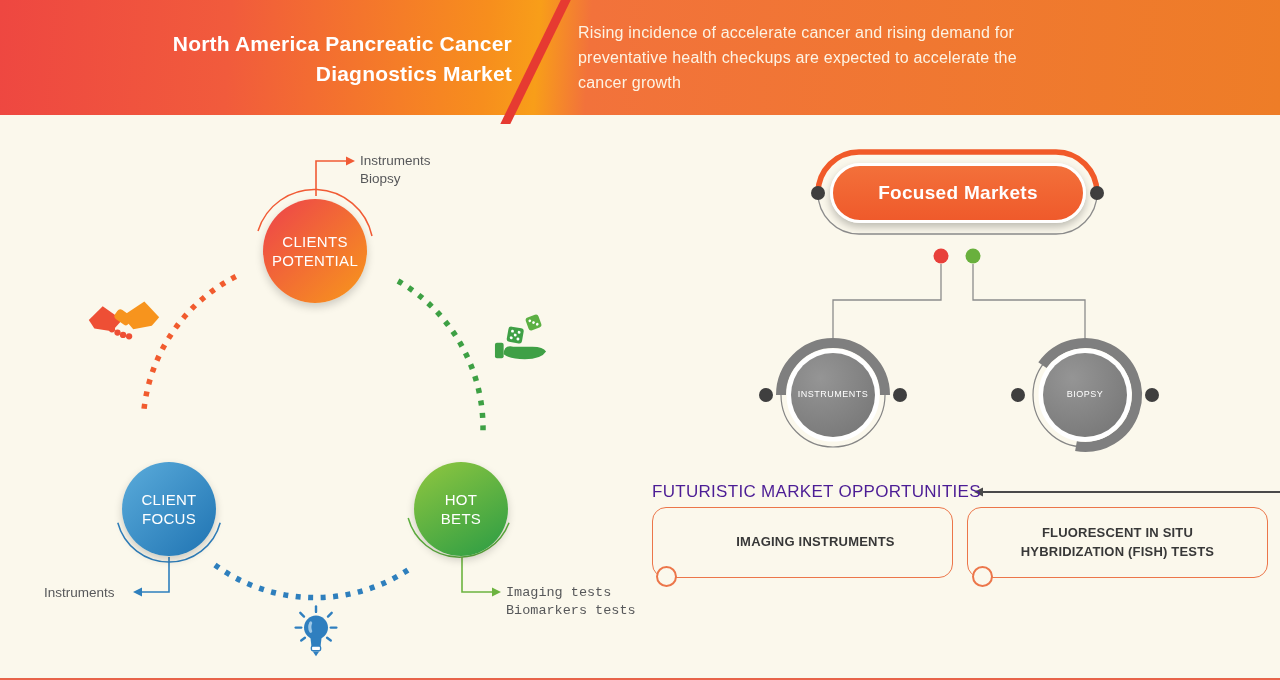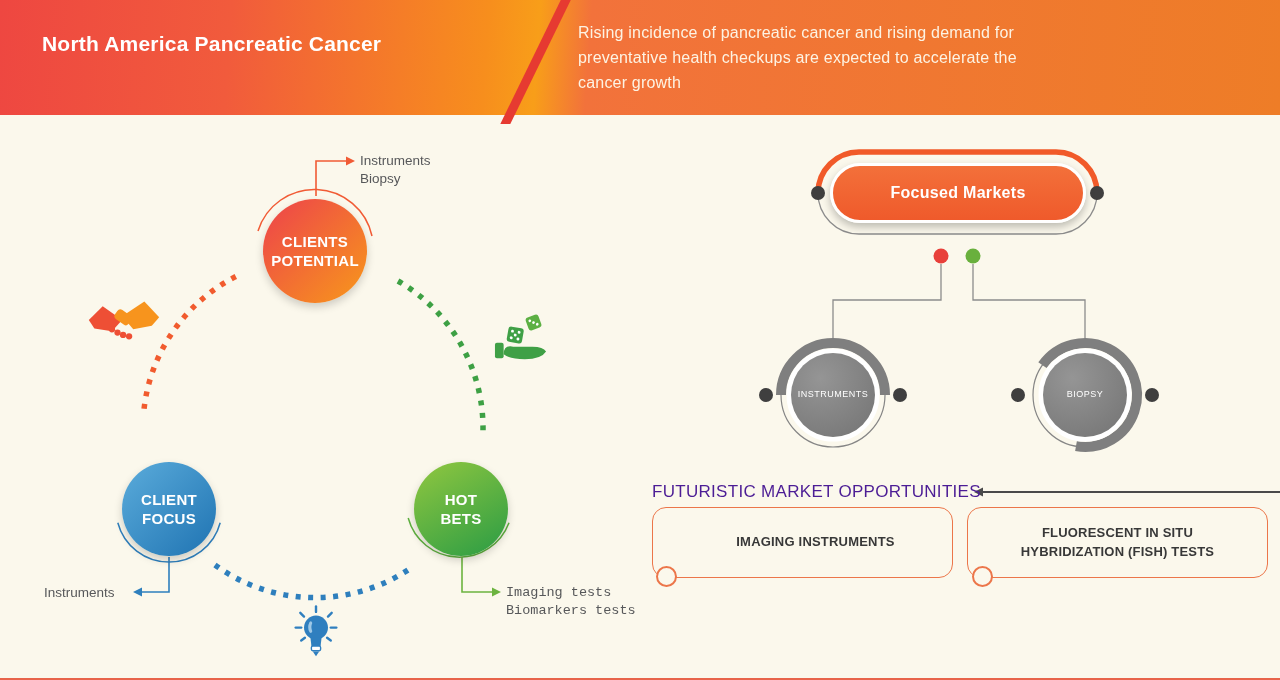--- a/index.html
+++ b/index.html
@@ -6,49 +6,49 @@
   html,body { width:1280px; height:680px; }
   body { font-family:"Liberation Sans", sans-serif; }
   .stage { position:relative; width:1280px; height:680px; background:#fbf8ec; overflow:hidden; }
 
   
   .topbar { position:absolute; left:0; top:0; width:1280px; height:115px;
     background:linear-gradient(94deg,#ee4741 0%,#f15b3c 18%,#f78e1d 38%,#f89e19 42%,#f2723b 46%,#ee7d27 100%); }
   .slash-red { position:absolute; left:532px; top:-6px; width:10px; height:130px;
     background:#e63a31; transform:skewX(-26deg); }
   .topbar h1 { position:absolute; left:42px; top:29px; width:470px;
-    font-size:21px; line-height:1.45; font-weight:bold; color:#ffffff; letter-spacing:.2px; }
+    font-size:21px; line-height:1.45; font-weight:bold; color:#ffffff; letter-spacing:.2px;text-align:right; }
   .topbar .sub { position:absolute; left:578px; top:21px; width:640px;
     font-size:16px; line-height:1.55; color:#fdf3e3; letter-spacing:.2px; }
 
   
   .abs { position:absolute; }
   .svg-overlay { position:absolute; left:0; top:0; width:1280px; height:680px; pointer-events:none; }
 
   
   .node-circle { position:absolute; border-radius:50%; display:flex; align-items:center;
-    justify-content:center; text-align:center; color:#fff; font-weight:700;
+    justify-content:center; text-align:center; color:#fff; font-weight:400;
     font-size:15px; line-height:1.3; letter-spacing:.3px;
     box-shadow:0 4px 8px rgba(0,0,0,.18); }
   .cp { left:263px; top:199px; width:104px; height:104px;
     background:linear-gradient(135deg,#ee4a47 10%,#f7941d 95%); }
   .cf { left:122px; top:462px; width:94px; height:94px;
     background:linear-gradient(135deg,#58a9d9 5%,#2276b4 95%); }
   .hb { left:414px; top:462px; width:94px; height:94px;
     background:linear-gradient(150deg,#8cc540 5%,#2f9e44 95%); }
 
   .callout { position:absolute; font-size:13.5px; line-height:1.3; color:#57585a; }
   .callout div { white-space:nowrap; }
 
   
   .pill { position:absolute; left:830px; top:163px; width:256px; height:60px;
     border-radius:30px; background:linear-gradient(180deg,#f3703a,#ef5a2b);
     border:3px solid #ffffff; box-shadow:0 4px 8px rgba(0,0,0,.25);
     display:flex; align-items:center; justify-content:center;
-    color:#fff; font-size:16px; font-weight:bold; letter-spacing:.3px; }
+    color:#fff; font-size:19px; font-weight:bold; letter-spacing:.3px; }
 
   .gray-node-label { position:absolute; width:100px; text-align:center; color:#ffffff;
     font-size:9px; letter-spacing:.5px; }
 
   
   .opp-heading { position:absolute; left:652px; top:482px; font-size:17px; font-weight:500;
     color:#4c1d95; letter-spacing:.3px; }
   .opp-box { position:absolute; top:507px; width:301px; height:71px;
     border:1.6px solid #ec764a; border-radius:14px;
     display:flex; align-items:center; justify-content:center; text-align:center;
@@ -63,23 +63,24 @@
 </style>
 </head>
 <body>
 
 <div class="stage">
 
   <header class="topbar">
     <div class="slash-red"></div>
     <h1>
       <span>North America Pancreatic Cancer</span><br>
+      <span>Diagnostics Market</span>
     </h1>
     <p class="sub">
-      <span>Rising incidence of pancreatic cancer and rising demand for</span><br>
+      <span>Rising incidence of accelerate cancer and rising demand for</span><br>
       <span>preventative health checkups are expected to accelerate the</span><br>
       <span>cancer growth</span>
     </p>
   </header>
 
   <svg class="svg-overlay" viewBox="0 0 1280 680">
     <defs>
       <radialGradient id="grayNode" cx="35%" cy="30%" r="80%">
         <stop offset="0%" stop-color="#959595"></stop>
         <stop offset="100%" stop-color="#787878"></stop>

